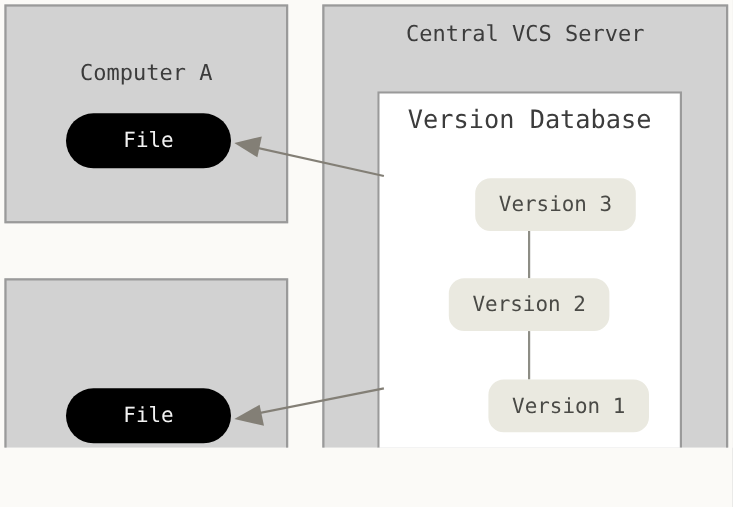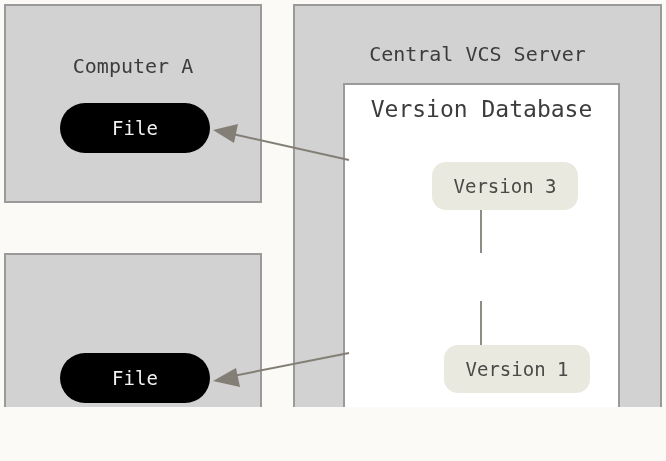--- a/index.html
+++ b/index.html
@@ -33,21 +33,21 @@
     left: 0;
     width: 100%;
     text-align: center;
     color: #3c3c3c;
     font-size: 20px;
     line-height: 24px;
     letter-spacing: 0px;
     white-space: nowrap;
   }
   #computer-a .panel-title { top: 48px; }
-  #vcs-server .panel-title { top: 36px; }
+  #vcs-server .panel-title { top: 12px; }
 
   
   #version-db {
     position: absolute;
     left: 343px;
     top: 83px;
     width: 277px;
     height: 354px;
     background: #ffffff;
     border: 2px solid #9a9a9a;
@@ -137,20 +137,21 @@
   <div class="panel" id="vcs-server">
     <div class="panel-title">Central VCS Server</div>
   </div>
 
   <div id="version-db"></div>
   <div id="version-db-title">Version Database</div>
 
   <div class="version-pill" id="version-3">Version 3</div>
   <div class="connector" id="connector-3-2"></div>
 
+  <div class="version-pill" id="version-2">Version 2</div>
   <div class="connector" id="connector-2-1"></div>
 
   <div class="version-pill" id="version-1">Version 1</div>
 
   <svg id="arrows" viewBox="0 0 666 461" width="666" height="461">
     <g>
       <line x1="349" y1="160" x2="228" y2="133" stroke="#837f76" stroke-width="2" stroke-linecap="butt"></line>
       <polygon points="213,130 238,124 234,143" fill="#837f76"></polygon>
     </g>
     <g>

